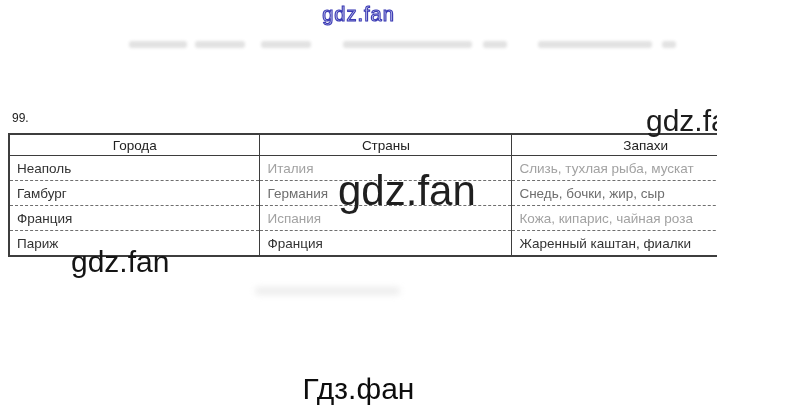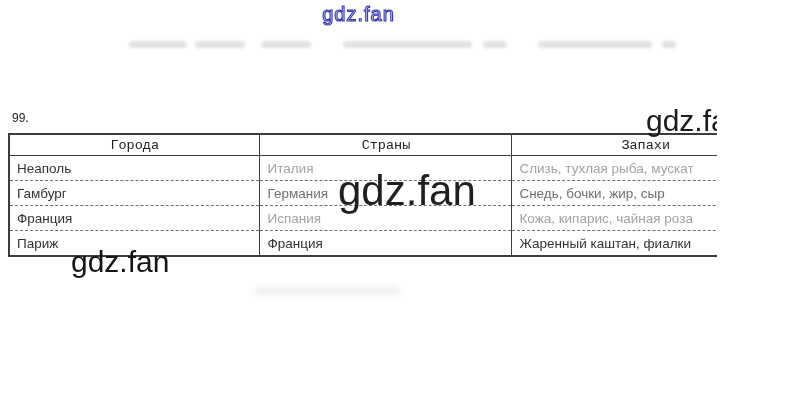--- a/index.html
+++ b/index.html
@@ -90,21 +90,20 @@
   }
   table.answers { border: 2px solid #3d3d3d; }
   table.answers th {
     border-left: 1px solid #3d3d3d;
     border-bottom: 1px solid #3d3d3d;
     height: 20px;
     font-weight: normal;
     text-align: center;
     padding: 0 4px;
     color: #222222;
-    font-family: Liberation Mono, monospace;
   }
   table.answers td {
     border-left: 1px solid #3d3d3d;
     height: 24px;
     padding: 0 0 0 7px;
     text-align: left;
     white-space: nowrap;
     overflow: hidden;
   }
   table.answers tbody tr:not(:last-child) td {
@@ -161,14 +160,15 @@
       </tr>
     </tbody>
   </table>
 
   <div class="wm wm-table-right">gdz.fan</div>
   <div class="wm wm-center">gdz.fan</div>
   <div class="wm wm-paris">gdz.fan</div>
 
   <div class="blur-smudge"></div>
 
+  <div class="wm wm-bottom">Гдз.фан</div>
 
 </div>
 
 </body></html>

